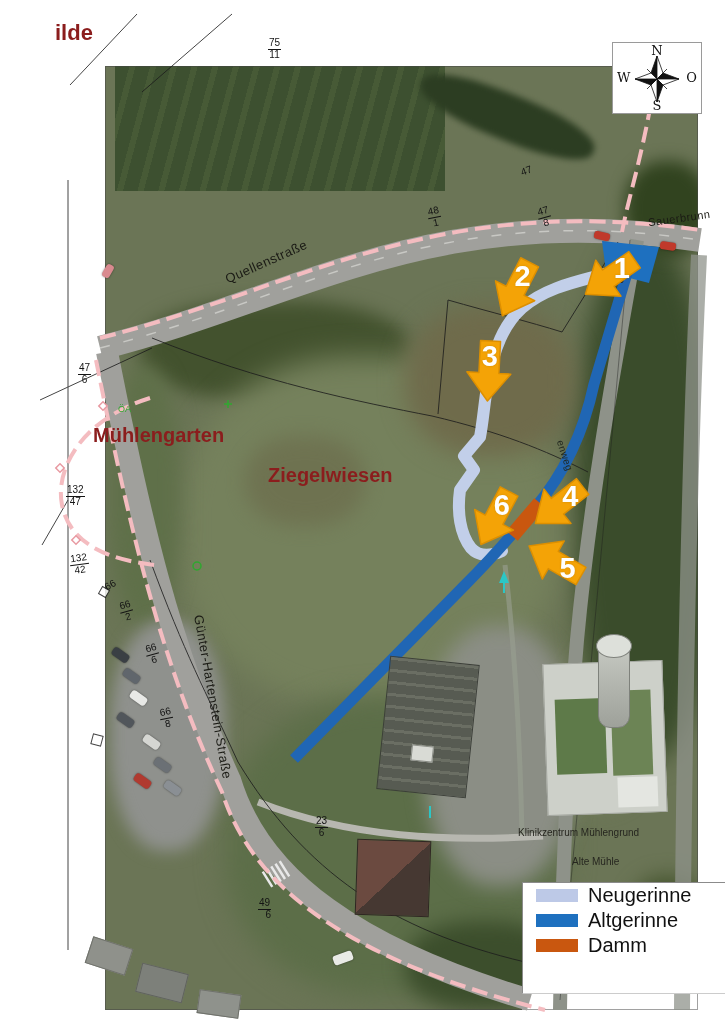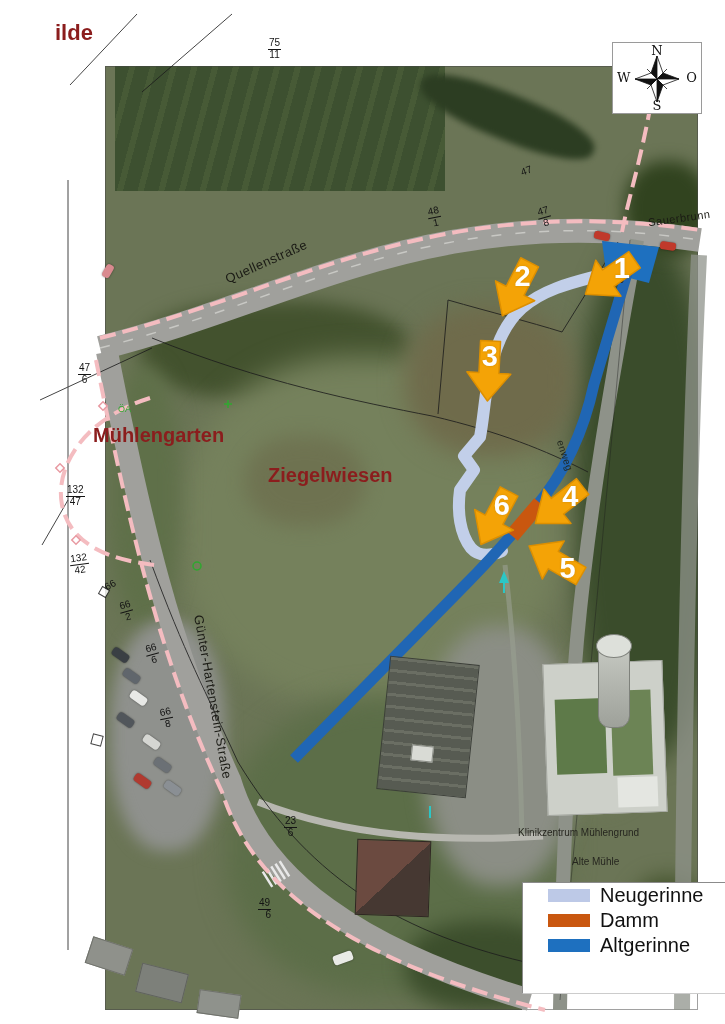--- a/index.html
+++ b/index.html
@@ -28,21 +28,21 @@
               font-size:29px;line-height:33px;font-weight:bold;color:#ffffff;
               text-shadow:0 0 2px rgba(180,120,0,.6);transform:rotate(calc(-1 * var(--r)));}
   
   #compass{position:absolute;left:612px;top:42px;width:88px;height:70px;background:#ffffff;
            border:1px solid #9a9a9a;z-index:7;font-family:"DejaVu Serif",serif;color:#111;}
   #compass .pt{position:absolute;font-size:13px;}
   
   #legend{position:absolute;left:522px;top:882px;width:203px;height:110px;background:#ffffff;
           border-left:1px solid #8b8b8b;border-top:1px solid #8b8b8b;border-bottom:1px solid #cccccc;z-index:7;}
   #legend .title{font-size:23px;color:#111;text-decoration:underline;margin:2px 0 3px 8px;}
-  .lrow{display:flex;align-items:center;gap:10px;padding-left:25px;height:25px;}
+  .lrow{display:flex;align-items:center;gap:10px;padding-left:13px;height:25px;}
   .swatch{width:42px;height:13px;display:inline-block;}
   .lrow .llabel{font-size:20px;color:#111;}
   .cover{position:absolute;background:#ffffff;z-index:2;}
   svg.layer{position:absolute;left:0;top:0;z-index:3;}
 </style>
 </head>
 <body>
 
 <div id="canvas">
 
@@ -188,21 +188,21 @@
       <span class="b">2</span>
     </div>
   <div class="parcel" style="left:146px;top:643px;transform:rotate(-15deg);">
       <span class="t">66</span>
       <span class="b">6</span>
     </div>
   <div class="parcel" style="left:160px;top:707px;transform:rotate(-12deg);">
       <span class="t">66</span>
       <span class="b">8</span>
     </div>
-  <div class="parcel" style="left:284px;top:816px;">
+  <div class="parcel" style="left:315px;top:816px;">
       <span class="t">23</span>
       <span class="b">6</span>
     </div>
   <div class="parcel" style="left:258px;top:898px;text-align:right;">
       <span class="t">49</span>
       <span class="b">6</span>
     </div>
   <div class="parcel" style="left:612px;top:218px;margin-top:45px;">
       <span class="t">54</span>
       <span class="b">10</span>
@@ -278,22 +278,22 @@
       </g>
     </svg>
   </div>
 
   <div id="legend">
     <div class="lrow">
       <span class="swatch" style="background: rgb(189, 201, 231);"></span>
       <span class="llabel">Neugerinne</span>
     </div>
     <div class="lrow">
+      <span class="swatch" style="background: rgb(30, 112, 191);"></span>
+      <span class="llabel">Altgerinne</span>
+    </div>
+    <div class="lrow">
       <span class="swatch" style="background: rgb(201, 87, 15);"></span>
       <span class="llabel">Damm</span>
     </div>
-    <div class="lrow">
-      <span class="swatch" style="background: rgb(30, 112, 191);"></span>
-      <span class="llabel">Altgerinne</span>
-    </div>
   </div>
 
 </div>
 
 </body></html>

